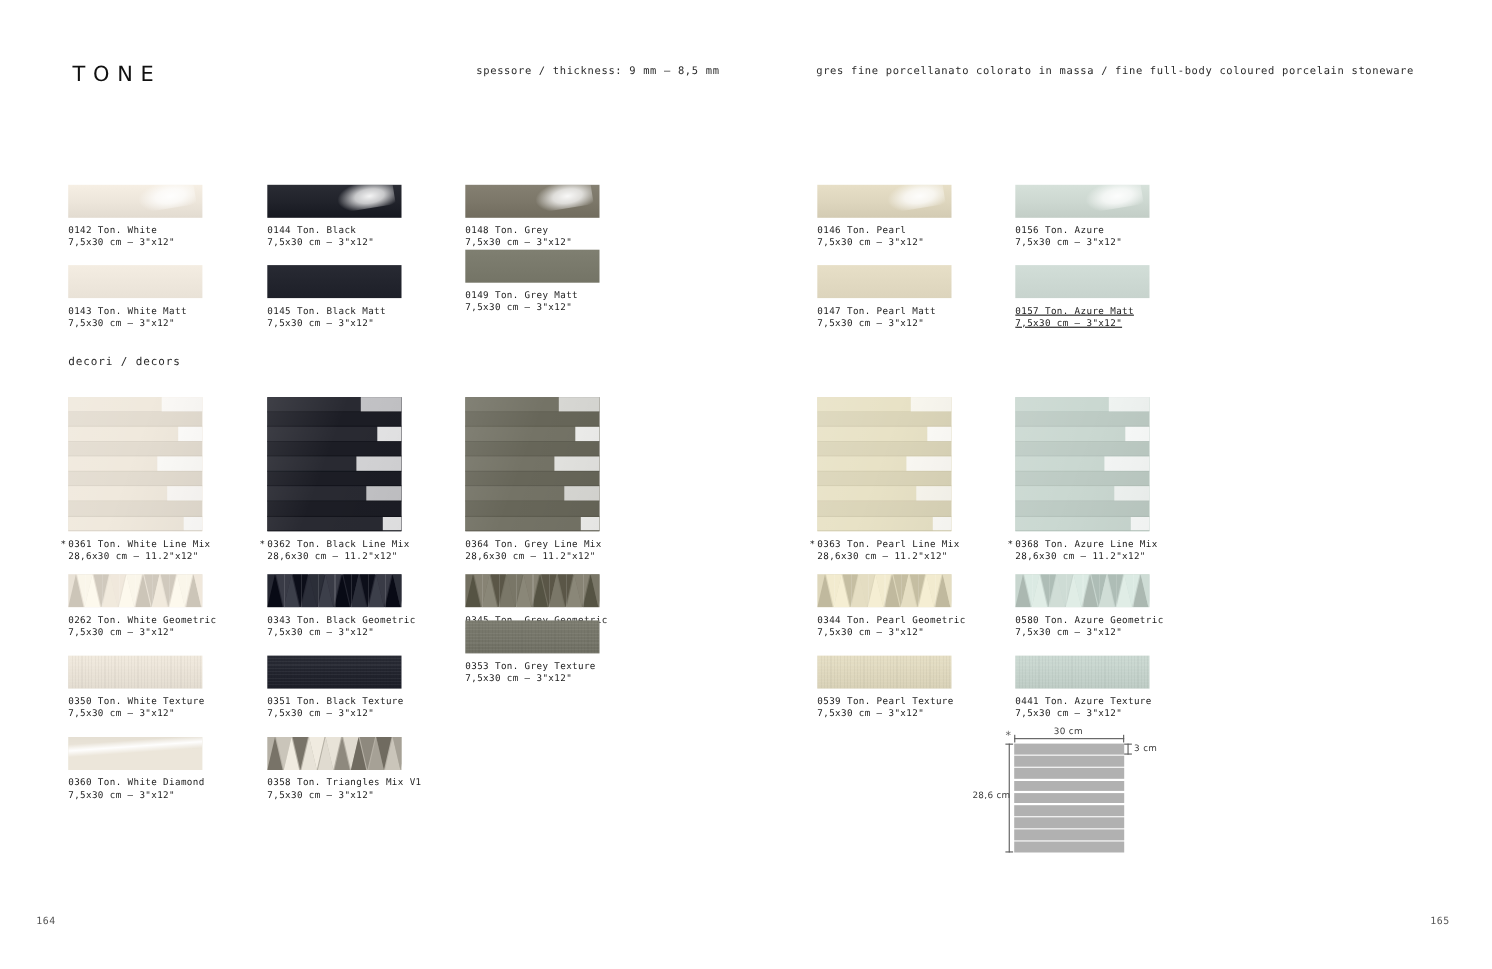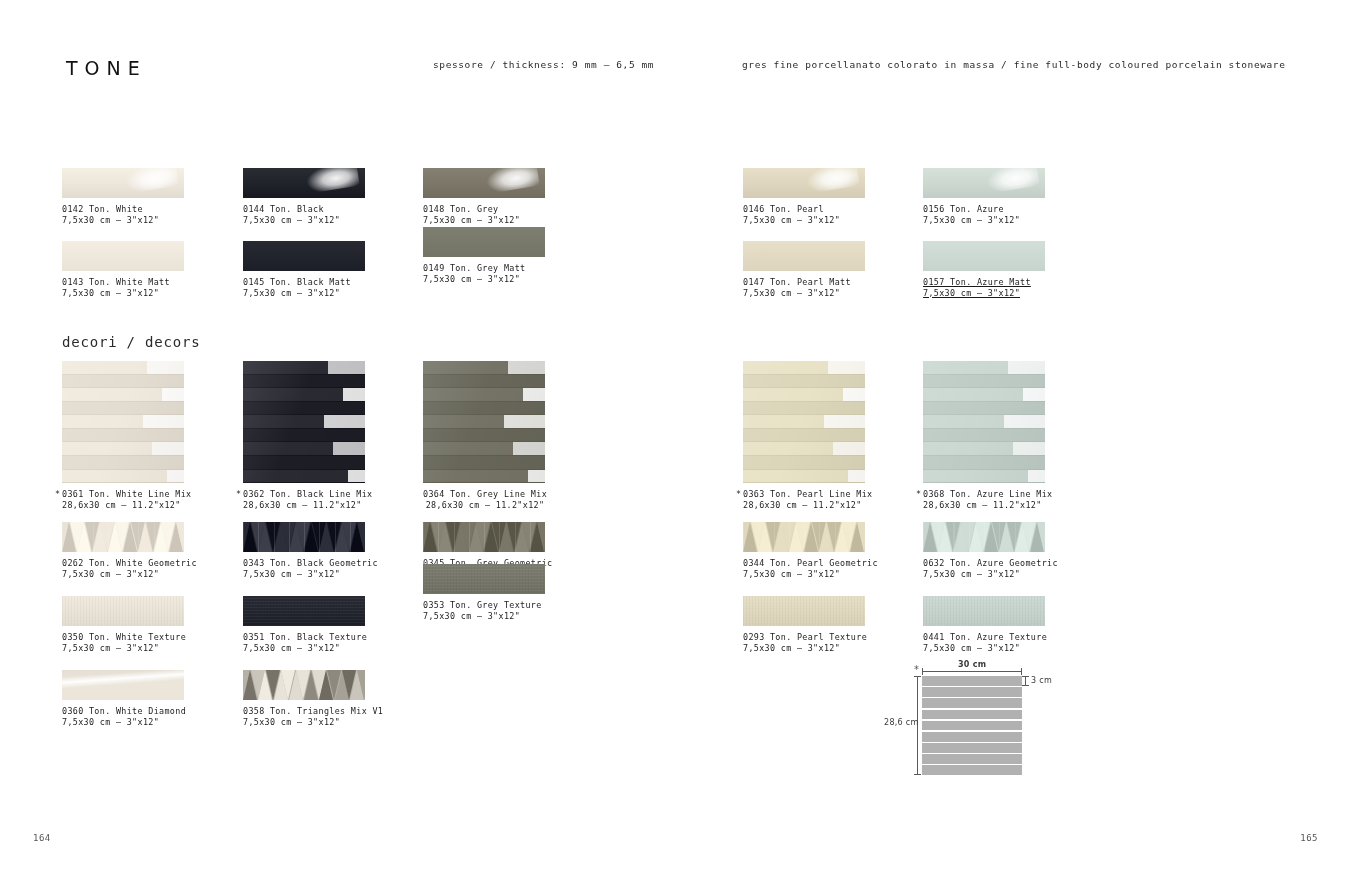--- a/index.html
+++ b/index.html
@@ -34,22 +34,22 @@
     color: #2a2a2a;
     white-space: nowrap;
   }
   .header-note.thickness { left: 433px; top: 59px; }
   .header-note.material  { left: 742px; top: 59px; }
 
   
   .section-caption {
     position: absolute;
     left: 62px;
-    top: 334px;
-    font-size: 14px;
+    top: 324px;
+    font-size: 10px;
     letter-spacing: 0.8px;
     color: #2a2a2a;
   }
 
   
   .item {
     position: absolute;
   }
   .swatch {
     position: relative;
@@ -210,41 +210,41 @@
   .diagram .dim-line-small::after  { bottom: 0; }
 
   .diagram .lbl {
     position: absolute;
     font-size: 8px;
     letter-spacing: 0.3px;
     color: #3a3a3a;
     white-space: nowrap;
     font-family: "DejaVu Sans", "Liberation Sans", sans-serif;
   }
-  .diagram .lbl-w  { left: 72px;  top: 0px; font-weight: bold; }
+  .diagram .lbl-w  { left: 72px;  top: 0px; }
   .diagram .lbl-h  { left: -2px;  top: 58px; }
   .diagram .lbl-s  { left: 145px; top: 16px; }
   .diagram .lbl-star { left: 28px; top: 4px; font-size: 10px; color: #555; }
 
   
   .page-num {
     position: absolute;
     bottom: 38px;
     font-size: 9px;
     letter-spacing: 0.5px;
     color: #555;
   }
   .page-num.left  { left: 33px; }
   .page-num.right { right: 38px; margin-top: 36px; }
 </style>
 </head>
 <body>
 
 <div class="brand-title">TONE</div>
-<div class="header-note thickness">spessore / thickness: 9 mm – 6,5 mm</div>
+<div class="header-note thickness">spessore / thickness: 9 mm – 8,5 mm</div>
 <div class="header-note material">gres fine porcellanato colorato in massa / fine full-body coloured porcelain stoneware</div>
 
 <div class="section-caption">decori / decors</div>
 
 <div id="grid">
     <div class="item" style="left: 62px; top: 168px;">
       <div class="swatch swatch-strip gloss" style="background: linear-gradient(rgb(246, 239, 228) 0%, rgb(236, 229, 218) 55%, rgb(226, 219, 208) 100%);"></div>
       <div class="caption">
         <span class="code-line">0142 Ton. White</span>
         <span class="size-line">7,5x30 cm – 3"x12"</span>
@@ -362,21 +362,21 @@
         <div class="band" style="background: rgb(41, 42, 50); border-bottom: 1px solid rgb(19, 20, 28);">
           <div class="chip" style="width: 14%; background: rgba(255, 255, 255, 0.88);"></div>
         </div>
         <div style="position: absolute; inset: 0px; pointer-events: none; background: linear-gradient(110deg, rgba(255, 255, 255, 0.1) 0%, rgba(255, 255, 255, 0) 45%, rgba(0, 0, 0, 0.04) 100%);"></div>
       </div>
       <div class="caption starred">
         <span class="code-line"><span class="star">*</span>0362 Ton. Black Line Mix</span>
         <span class="size-line">28,6x30 cm – 11.2"x12"</span>
       </div>
     </div>
-    <div class="item" style="left: 423px; top: 361px; text-align: center;">
+    <div class="item" style="left: 423px; top: 361px;">
       <div class="swatch swatch-panel linemix" style="background: rgb(110, 109, 96);">
         <div class="band" style="background: rgb(116, 115, 102); border-bottom: 1px solid rgb(94, 93, 80);">
           <div class="chip" style="width: 30%; background: rgba(255, 255, 255, 0.72);"></div>
         </div>
         <div class="band" style="background: rgb(103, 102, 89); border-bottom: 1px solid rgb(94, 93, 80);"></div>
         <div class="band" style="background: rgb(116, 115, 102); border-bottom: 1px solid rgb(94, 93, 80);">
           <div class="chip" style="width: 18%; background: rgba(255, 255, 255, 0.88);"></div>
         </div>
         <div class="band" style="background: rgb(103, 102, 89); border-bottom: 1px solid rgb(94, 93, 80);"></div>
         <div class="band" style="background: rgb(116, 115, 102); border-bottom: 1px solid rgb(94, 93, 80);">
@@ -567,21 +567,21 @@
         <div style="position: absolute; left: 68.625px; top: 0px; width: 0px; height: 0px; border-left: 7.625px solid transparent; border-right: 7.625px solid transparent; border-top: 30px solid rgb(166, 180, 173); opacity: 0.75;"></div>
         <div style="position: absolute; left: 76.25px; top: 0px; width: 0px; height: 0px; border-left: 7.625px solid transparent; border-right: 7.625px solid transparent; border-bottom: 30px solid rgb(208, 222, 215); opacity: 0.88;"></div>
         <div style="position: absolute; left: 83.875px; top: 0px; width: 0px; height: 0px; border-left: 7.625px solid transparent; border-right: 7.625px solid transparent; border-top: 30px solid rgb(166, 180, 173); opacity: 0.75;"></div>
         <div style="position: absolute; left: 91.5px; top: 0px; width: 0px; height: 0px; border-left: 7.625px solid transparent; border-right: 7.625px solid transparent; border-bottom: 30px solid rgb(226, 240, 233); opacity: 0.88;"></div>
         <div style="position: absolute; left: 99.125px; top: 0px; width: 0px; height: 0px; border-left: 7.625px solid transparent; border-right: 7.625px solid transparent; border-top: 30px solid rgb(226, 240, 233); opacity: 0.75;"></div>
         <div style="position: absolute; left: 106.75px; top: 0px; width: 0px; height: 0px; border-left: 7.625px solid transparent; border-right: 7.625px solid transparent; border-bottom: 30px solid rgb(166, 180, 173); opacity: 0.88;"></div>
         <div style="position: absolute; left: 114.375px; top: 0px; width: 0px; height: 0px; border-left: 7.625px solid transparent; border-right: 7.625px solid transparent; border-top: 30px solid rgb(208, 222, 215); opacity: 0.75;"></div>
         <div style="position: absolute; inset: 0px; pointer-events: none; background: repeating-linear-gradient(90deg, rgba(255, 255, 255, 0.13) 0px, rgba(255, 255, 255, 0.13) 1px, rgba(0, 0, 0, 0) 1px, rgba(0, 0, 0, 0) 15.25px);"></div>
       </div>
       <div class="caption">
-        <span class="code-line">0632 Ton. Azure Geometric</span>
+        <span class="code-line">0580 Ton. Azure Geometric</span>
         <span class="size-line">7,5x30 cm – 3"x12"</span>
       </div>
     </div>
     <div class="item" style="left: 62px; top: 596px;">
       <div class="swatch swatch-strip texture" style="background: linear-gradient(rgb(241, 234, 222) 0%, rgb(227, 220, 208) 100%);"></div>
       <div class="caption">
         <span class="code-line">0350 Ton. White Texture</span>
         <span class="size-line">7,5x30 cm – 3"x12"</span>
       </div>
     </div>
@@ -595,21 +595,21 @@
     <div class="item" style="left: 423px; top: 564px;">
       <div class="swatch swatch-strip texture" style="background: linear-gradient(rgb(124, 124, 112) 0%, rgb(110, 110, 98) 100%);"></div>
       <div class="caption">
         <span class="code-line">0353 Ton. Grey Texture</span>
         <span class="size-line">7,5x30 cm – 3"x12"</span>
       </div>
     </div>
     <div class="item" style="left: 743px; top: 596px;">
       <div class="swatch swatch-strip texture" style="background: linear-gradient(rgb(230, 223, 197) 0%, rgb(216, 209, 183) 100%);"></div>
       <div class="caption">
-        <span class="code-line">0293 Ton. Pearl Texture</span>
+        <span class="code-line">0539 Ton. Pearl Texture</span>
         <span class="size-line">7,5x30 cm – 3"x12"</span>
       </div>
     </div>
     <div class="item" style="left: 923px; top: 596px;">
       <div class="swatch swatch-strip texture" style="background: linear-gradient(rgb(204, 218, 211) 0%, rgb(190, 204, 197) 100%);"></div>
       <div class="caption">
         <span class="code-line">0441 Ton. Azure Texture</span>
         <span class="size-line">7,5x30 cm – 3"x12"</span>
       </div>
     </div>

